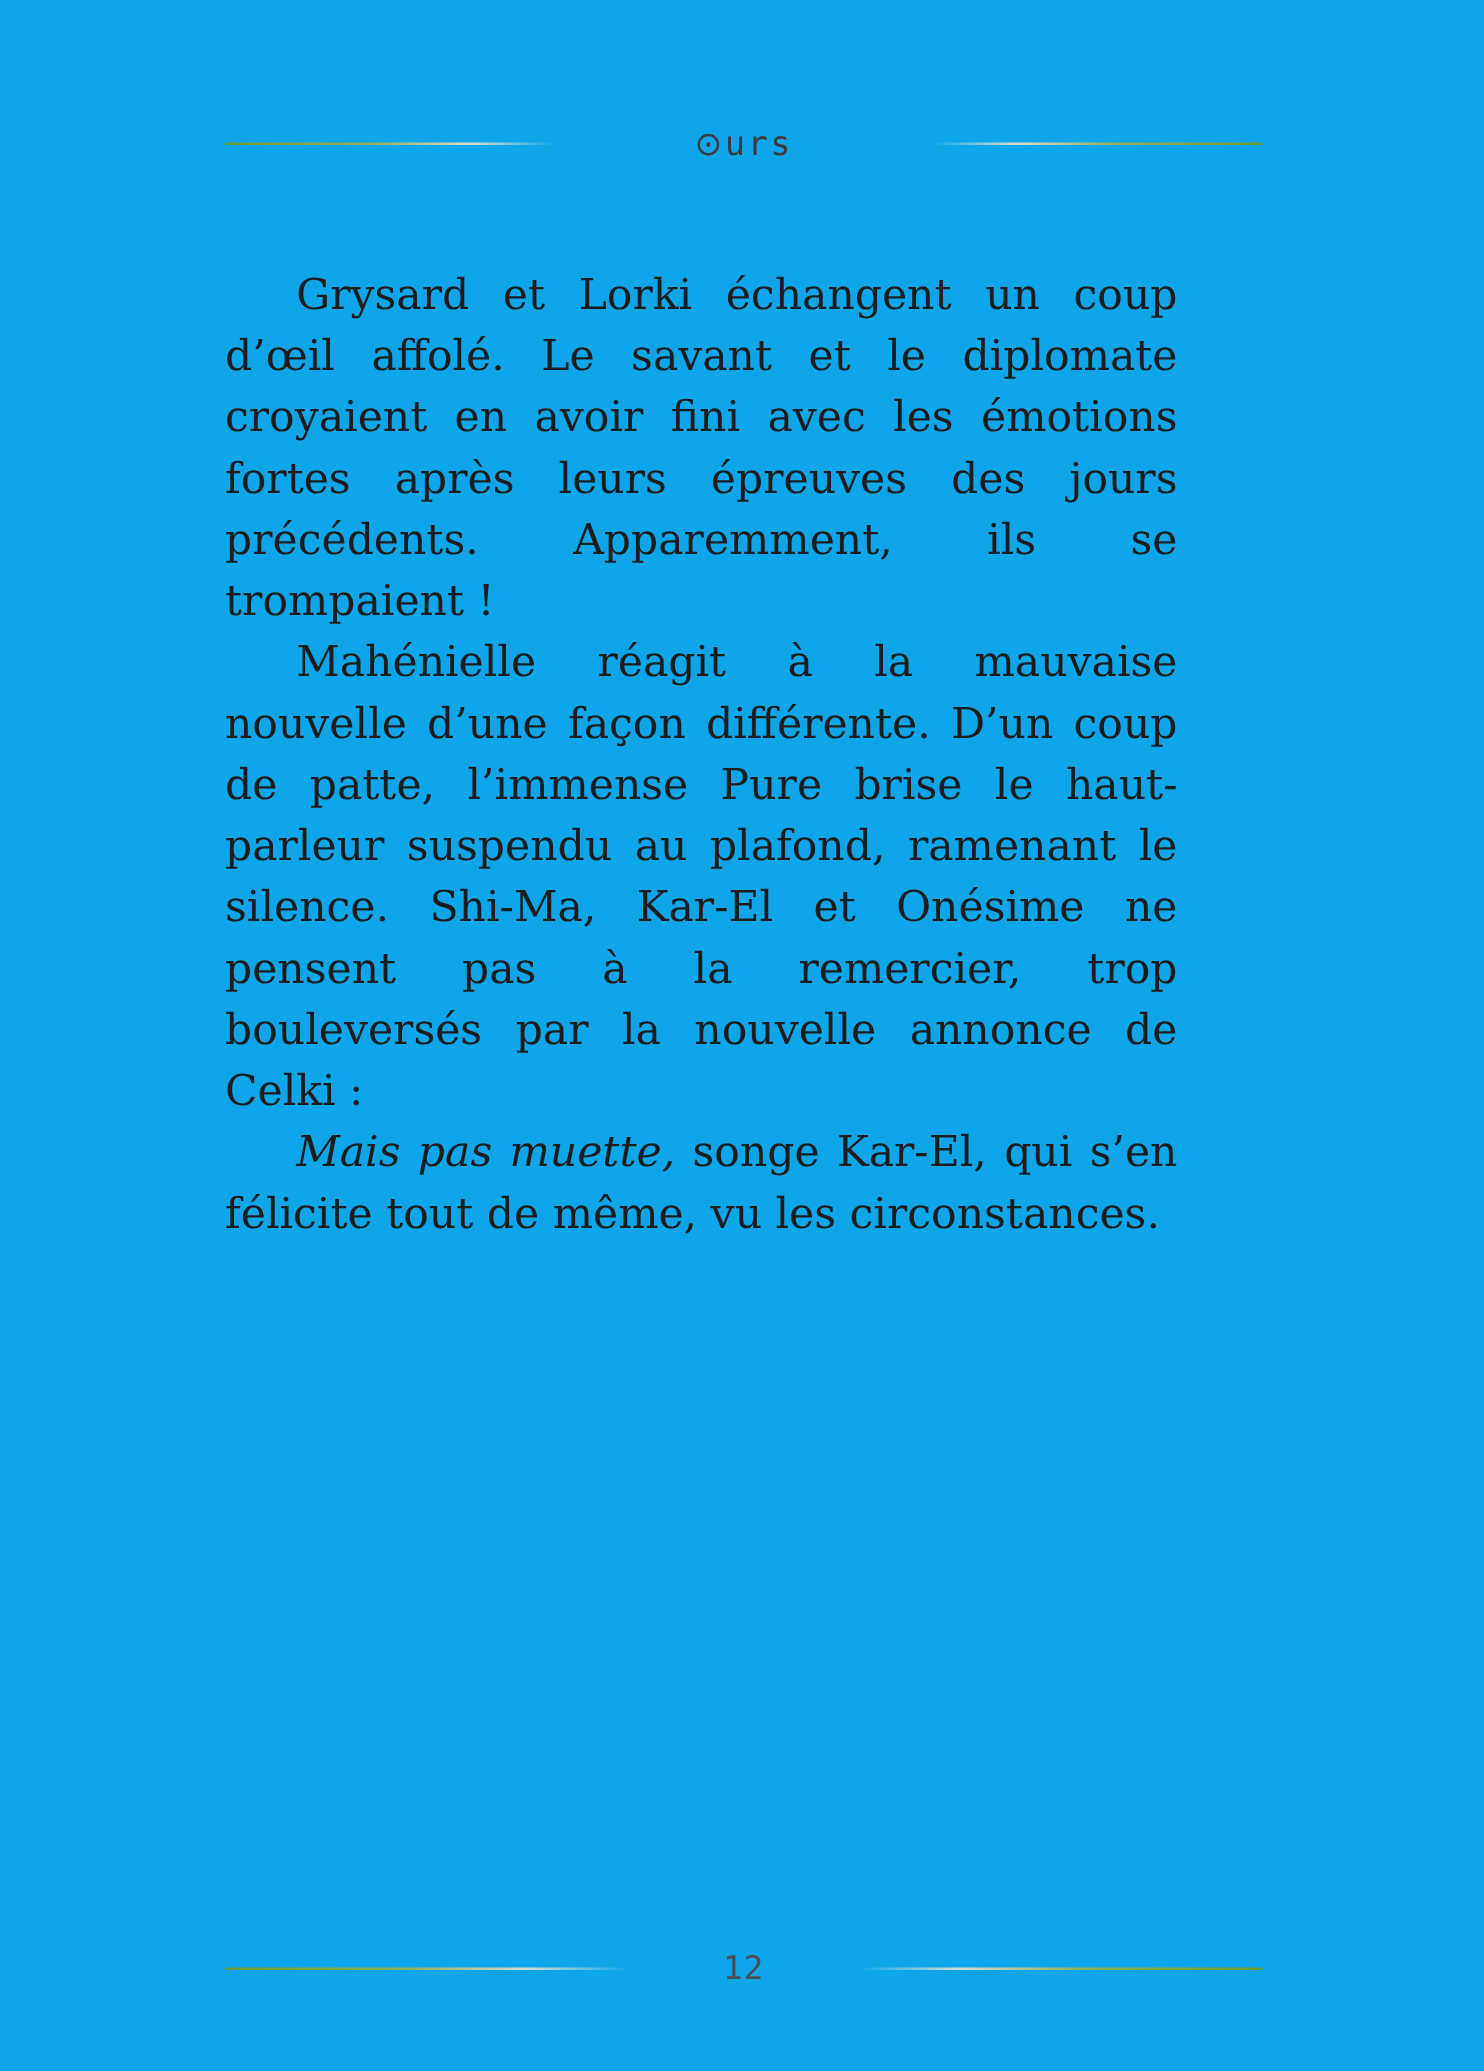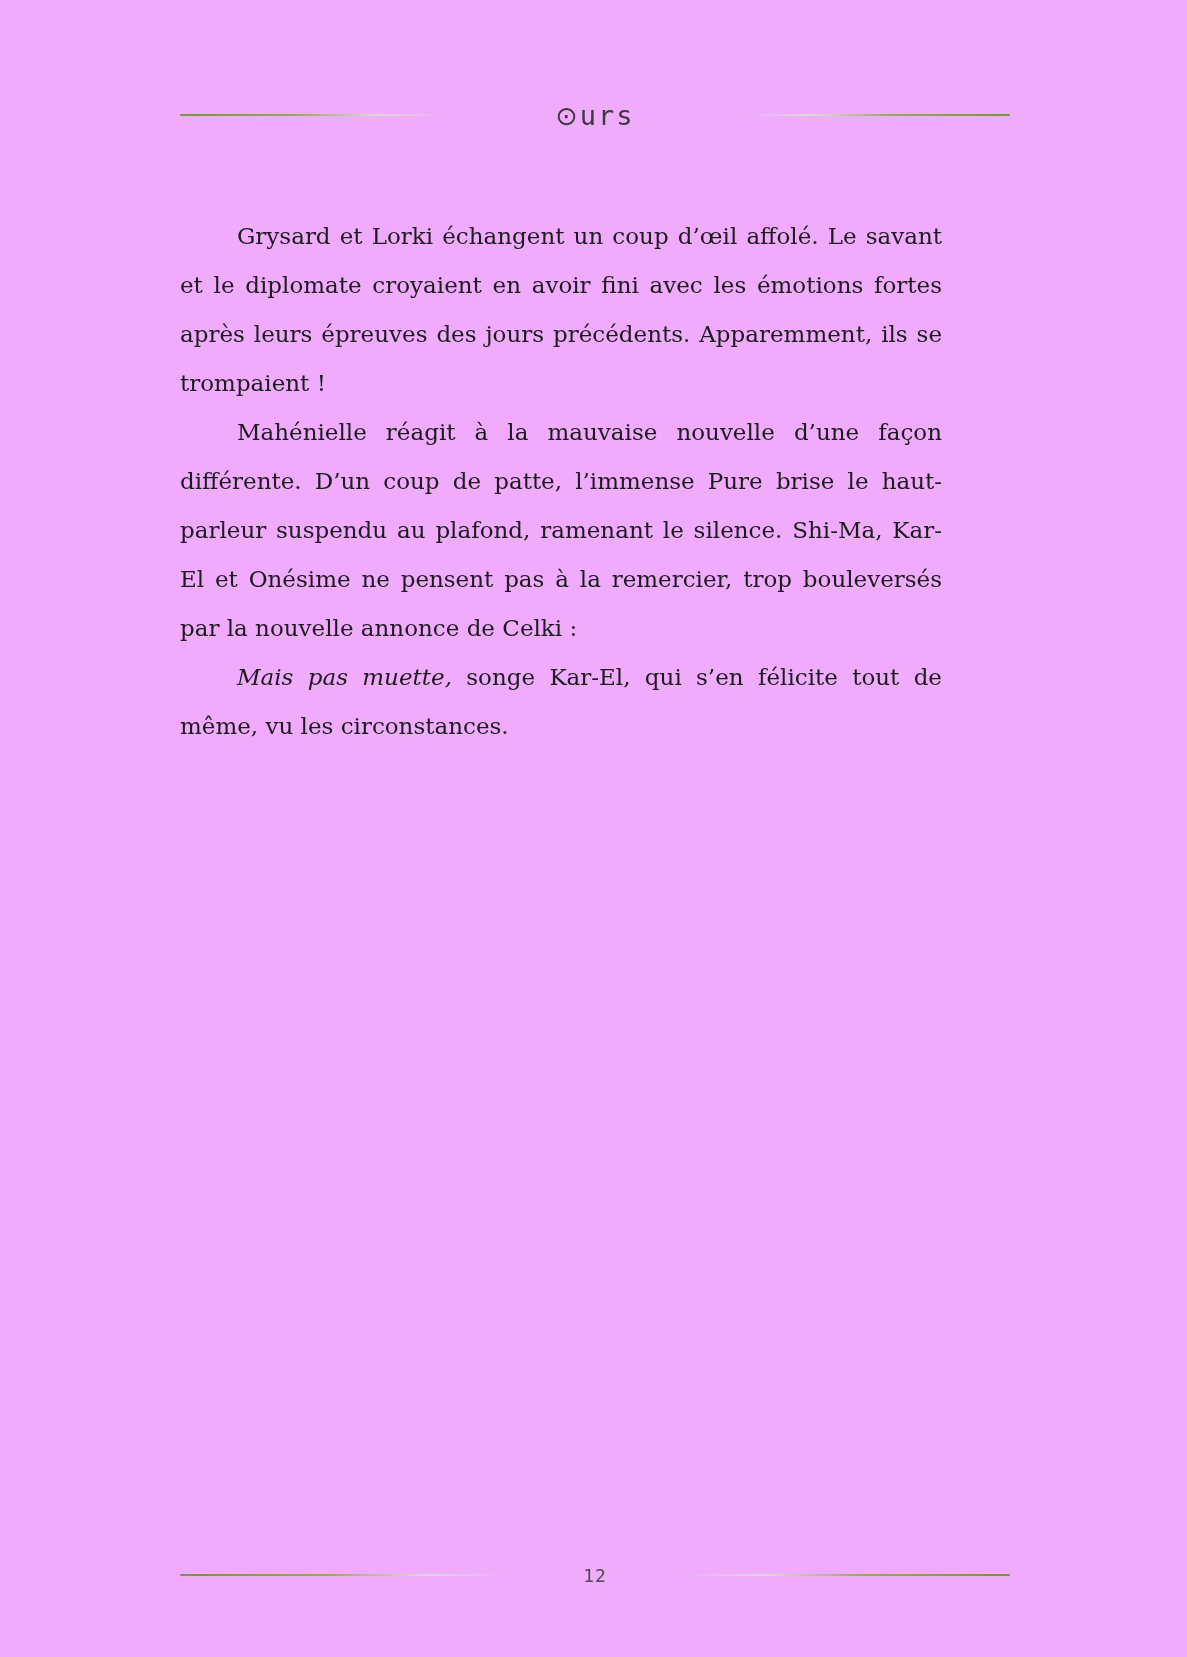--- a/index.html
+++ b/index.html
@@ -4,21 +4,21 @@
 <style>
   html, body {
     margin: 0;
     padding: 0;
     background: #ffffff;
   }
   .page {
     position: relative;
     width: 1187px;
     height: 1657px;
-    background: #f0abfc;
+    background: #0ea5e9;
     overflow: hidden;
     font-family: "DejaVu Serif", serif;
     color: #1c1c1c;
   }
 
   
   .rule-row {
     position: absolute;
     left: 180px;
     right: 177px;
@@ -53,34 +53,34 @@
     white-space: nowrap;
   }
   .chapter-title .dot-o {
     font-family: "DejaVu Sans", sans-serif;
     font-size: 0.98em;
   }
   .page-number {
     flex: 0 0 auto;
     margin: 0 75px;
     font-family: "DejaVu Sans Mono", monospace;
-    font-size: 18px;
+    font-size: 26px;
     font-weight: normal;
     letter-spacing: 1px;
     color: #4c4c4c;
     white-space: nowrap;
   }
 
   
   .body-text {
     position: absolute;
     top: 212px;
     left: 180px;
     width: 762px;
-    font-size: 23px;
+    font-size: 34px;
     line-height: 49px;
     text-align: justify;
   }
   .body-text p {
     margin: 0;
     padding: 0;
     text-indent: 57px;
   }
   .body-text em {
     font-style: italic;

